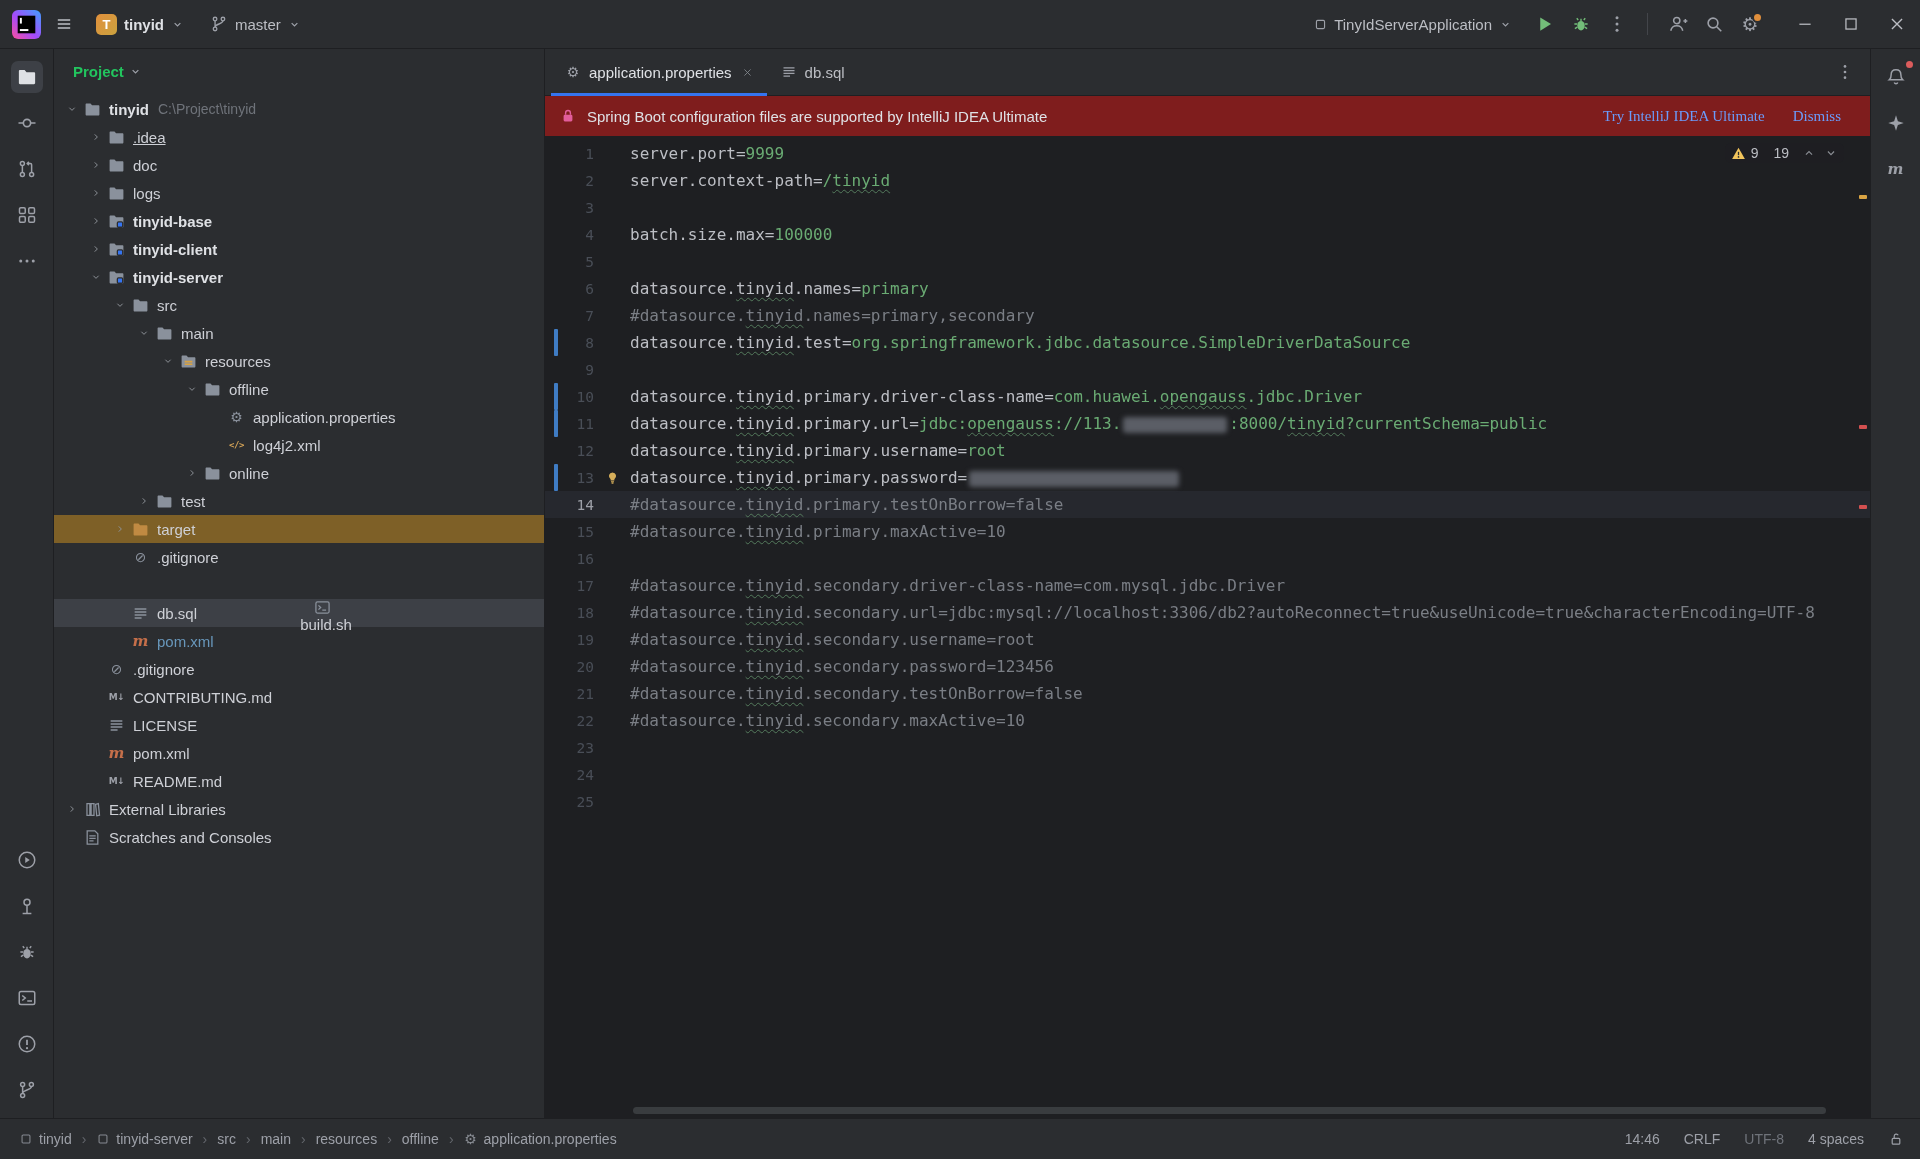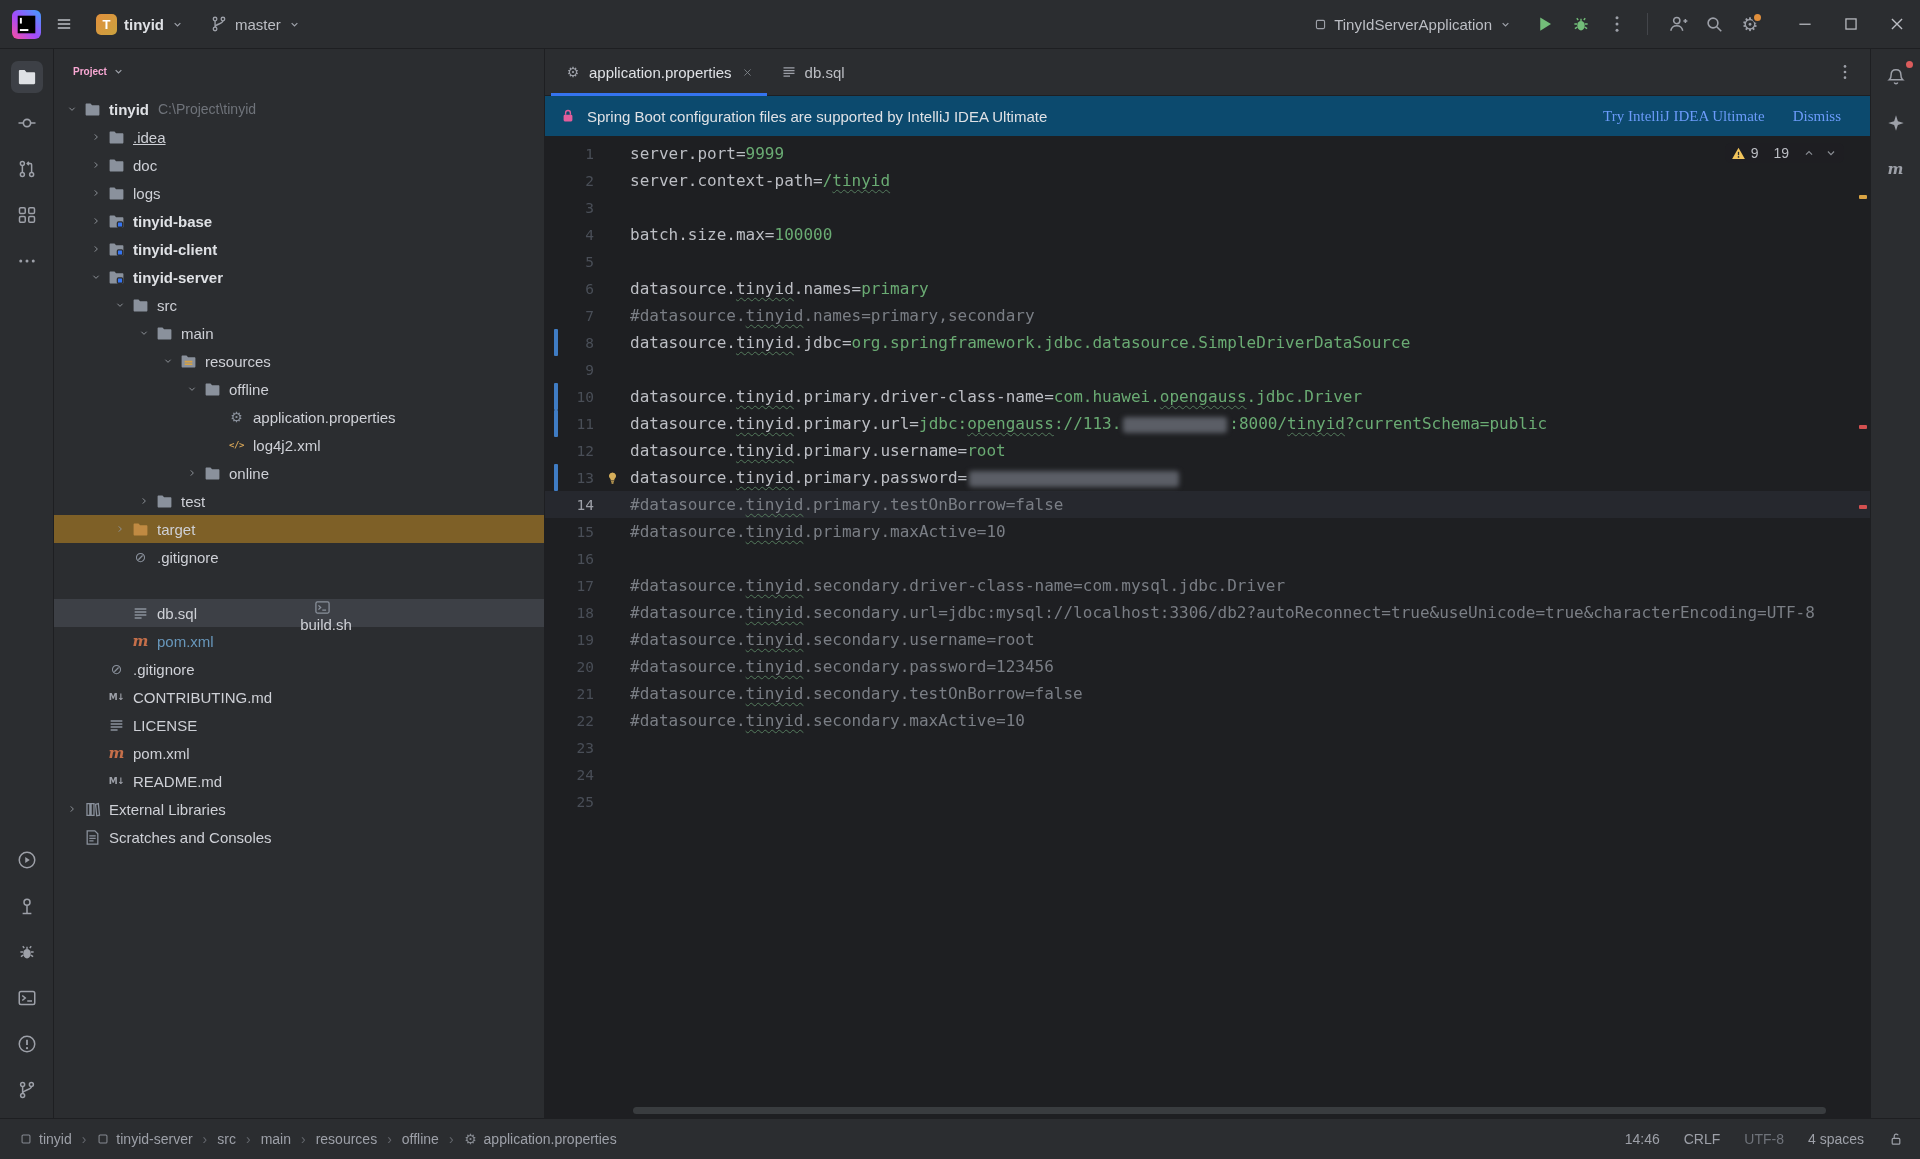--- a/index.html
+++ b/index.html
@@ -40,21 +40,21 @@
   .stripe.right{border-left:1px solid #1e1f22;width:49px;}
   .stripe .spacer{flex:1;}
   .stripe .tool-btn{position:relative;width:32px;height:32px;border:none;background:none;border-radius:7px;
     display:flex;align-items:center;justify-content:center;color:#9da0a8;padding:0;}
   .stripe .tool-btn.active{background:#3d4046;color:#dfe1e5;}
   .stripe .tool-btn .icon{width:20px;height:20px;}
 
   
   .project-panel{width:490px;flex:none;background:#2b2d30;border-right:1px solid #1e1f22;display:flex;flex-direction:column;overflow:hidden;}
   .panel-header{height:44px;flex:none;display:flex;align-items:center;gap:5px;padding-left:19px;}
-  .ph-title{font-size:10px;font-weight:700;color:#f9a8d4;}
+  .ph-title{font-size:15px;font-weight:700;color:#22c55e;}
   .panel-header .icon{color:#9da0a8;}
   .tree{flex:1;overflow:hidden;padding-top:2px;}
   .trow{height:28px;display:flex;align-items:center;white-space:nowrap;font-size:15px;color:#ced0d6;}
   .trow.hl-selected{background:#3d4046;}
   .trow.hl-target{background:#7e6027;}
   .chev{width:24px;height:100%;display:flex;align-items:center;justify-content:center;flex:none;color:#8f9399;}
   .chev svg{width:12px;height:12px;}
   .trow .icon{width:17px;height:17px;margin-right:8px;color:#8a919c;}
   .tlabel.b{font-weight:600;color:#dfe1e5;}
   .textra{color:#6f737a;margin-left:9px;font-size:14px;}
@@ -66,21 +66,21 @@
   .editor-col{flex:1;display:flex;flex-direction:column;min-width:0;background:#1e1f22;}
   .tabbar{height:46px;flex:none;background:#2b2d30;border-bottom:1px solid #1e1f22;display:flex;align-items:stretch;padding-left:6px;}
   .tabs{display:flex;align-items:stretch;}
   .tab{display:flex;align-items:center;gap:8px;padding:0 14px;font-size:15px;color:#bcbec4;position:relative;}
   .tab .icon{width:16px;height:16px;}
   .tab.active{color:#dfe1e5;}
   .tab.active::after{content:'';position:absolute;left:0;right:0;bottom:-1px;height:3px;background:#3574f0;}
   .tab .tab-close{width:11px;height:11px;color:#868a91;margin-left:2px;}
   .tab-kebab{margin-left:auto;align-self:center;width:18px;height:18px;color:#9da0a8;margin-right:16px;}
 
-  .banner{height:40px;flex:none;background:#0c4a6e;border-bottom:1px solid #1e1f22;display:flex;align-items:center;
+  .banner{height:40px;flex:none;background:#7f1d1d;border-bottom:1px solid #1e1f22;display:flex;align-items:center;
     gap:11px;padding:0 15px;font-size:15px;color:#dfe1e5;}
   .banner .icon{width:16px;height:16px;}
   .banner-actions{margin-left:auto;display:flex;gap:28px;padding-right:14px;}
   .banner-link{color:#6b9bfa;font-size:15px;text-decoration:none;cursor:default;font-family:Liberation Serif, serif;}
 
   .code-wrap{flex:1;position:relative;overflow:hidden;background:#1e1f22;}
   .code{position:absolute;inset:0;padding-top:3px;}
   .cl{display:flex;align-items:center;height:27px;font-family:"DejaVu Sans Mono",monospace;font-size:16px;white-space:pre;}
   .cl.cur{background:#26282e;}
   .chg{width:4px;height:27px;margin-left:9px;border-radius:1px;flex:none;}
@@ -726,21 +726,21 @@
 
       <div class="code-wrap">
         <div id="code" class="code">
             <div class="cl"><span class="chg"></span><span class="ln">1</span><span class="gicon"></span><span class="ct"><span class="s-k">server.port=</span><span class="s-v">9999</span></span></div>
             <div class="cl"><span class="chg"></span><span class="ln">2</span><span class="gicon"></span><span class="ct"><span class="s-k">server.context-path=</span><span class="s-v">/</span><span class="s-v typo">tinyid</span></span></div>
             <div class="cl"><span class="chg"></span><span class="ln">3</span><span class="gicon"></span><span class="ct"></span></div>
             <div class="cl"><span class="chg"></span><span class="ln">4</span><span class="gicon"></span><span class="ct"><span class="s-k">batch.size.max=</span><span class="s-v">100000</span></span></div>
             <div class="cl"><span class="chg"></span><span class="ln">5</span><span class="gicon"></span><span class="ct"></span></div>
             <div class="cl"><span class="chg"></span><span class="ln">6</span><span class="gicon"></span><span class="ct"><span class="s-k">datasource.</span><span class="s-k typo">tinyid</span><span class="s-k">.names=</span><span class="s-v">primary</span></span></div>
             <div class="cl"><span class="chg"></span><span class="ln">7</span><span class="gicon"></span><span class="ct"><span class="s-c">#datasource.</span><span class="s-c typo">tinyid</span><span class="s-c">.names=primary,secondary</span></span></div>
-            <div class="cl"><span class="chg on"></span><span class="ln">8</span><span class="gicon"></span><span class="ct"><span class="s-k">datasource.</span><span class="s-k typo">tinyid</span><span class="s-k">.jdbc=</span><span class="s-v">org.springframework.jdbc.datasource.SimpleDriverDataSource</span></span></div>
+            <div class="cl"><span class="chg on"></span><span class="ln">8</span><span class="gicon"></span><span class="ct"><span class="s-k">datasource.</span><span class="s-k typo">tinyid</span><span class="s-k">.test=</span><span class="s-v">org.springframework.jdbc.datasource.SimpleDriverDataSource</span></span></div>
             <div class="cl"><span class="chg"></span><span class="ln">9</span><span class="gicon"></span><span class="ct"></span></div>
             <div class="cl"><span class="chg on"></span><span class="ln">10</span><span class="gicon"></span><span class="ct"><span class="s-k">datasource.</span><span class="s-k typo">tinyid</span><span class="s-k">.primary.driver-class-name=</span><span class="s-v">com.huawei.</span><span class="s-v typo">opengauss</span><span class="s-v">.jdbc.Driver</span></span></div>
             <div class="cl"><span class="chg on"></span><span class="ln">11</span><span class="gicon"></span><span class="ct"><span class="s-k">datasource.</span><span class="s-k typo">tinyid</span><span class="s-k">.primary.url=</span><span class="s-v">jdbc:</span><span class="s-v typo">opengauss</span><span class="s-v">://113.</span><span class="blur" style="width: 104px;"></span><span class="s-v">:8000/</span><span class="s-v typo">tinyid</span><span class="s-v">?currentSchema=public</span></span></div>
             <div class="cl"><span class="chg"></span><span class="ln">12</span><span class="gicon"></span><span class="ct"><span class="s-k">datasource.</span><span class="s-k typo">tinyid</span><span class="s-k">.primary.username=</span><span class="s-v">root</span></span></div>
             <div class="cl"><span class="chg on"></span><span class="ln">13</span><span class="gicon"><svg viewBox="0 0 16 16">
                   <path d="M8 2.6a3.9 3.9 0 0 0-2 7.2v1.4h4V9.8a3.9 3.9 0 0 0-2-7.2z" fill="#d6ae5a"></path>
                   <path d="M6.4 12.6h3.2M7 14h2" stroke="#d6ae5a" stroke-width="1.1" fill="none"></path>
                 </svg></span><span class="ct"><span class="s-k">datasource.</span><span class="s-k typo">tinyid</span><span class="s-k">.primary.password=</span><span class="blur" style="width: 210px;"></span></span></div>
             <div class="cl cur"><span class="chg"></span><span class="ln">14</span><span class="gicon"></span><span class="ct"><span class="s-c">#datasource.</span><span class="s-c typo">tinyid</span><span class="s-c">.primary.testOnBorrow=false</span></span></div>
             <div class="cl"><span class="chg"></span><span class="ln">15</span><span class="gicon"></span><span class="ct"><span class="s-c">#datasource.</span><span class="s-c typo">tinyid</span><span class="s-c">.primary.maxActive=10</span></span></div>

